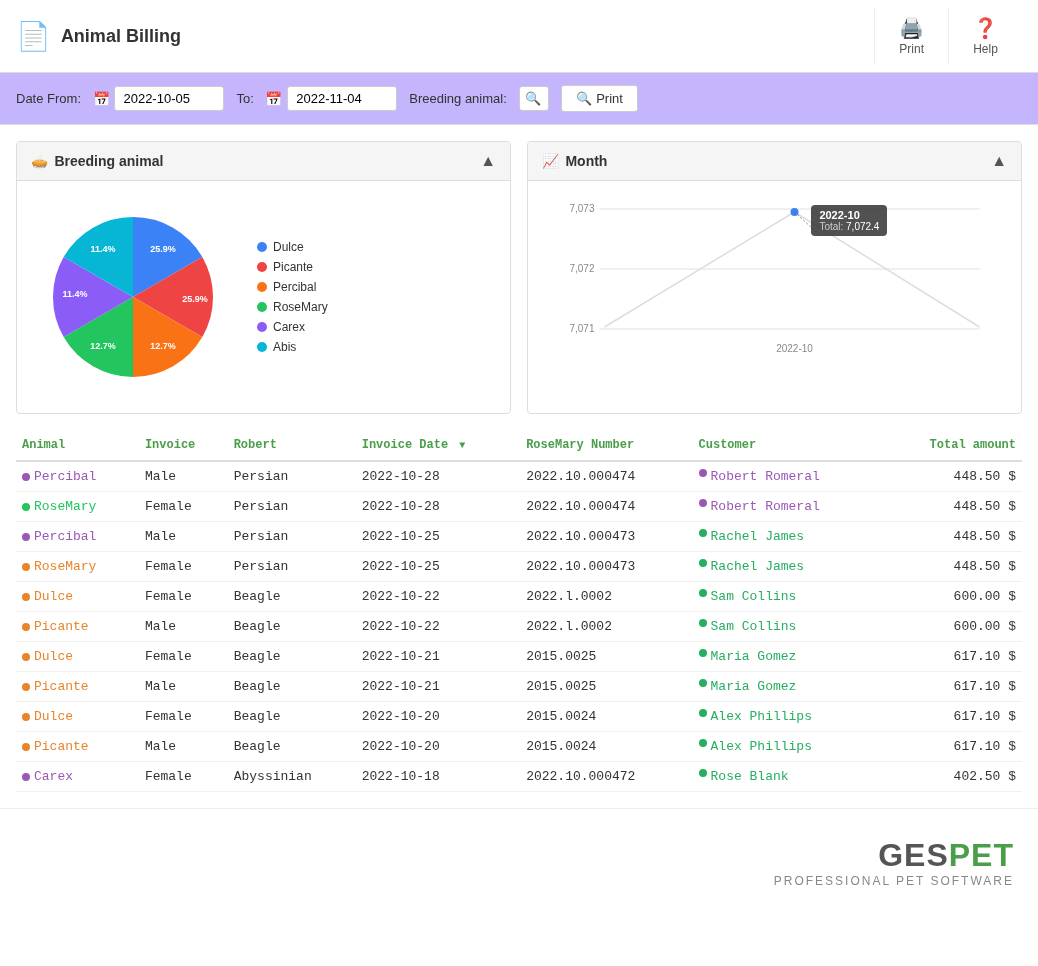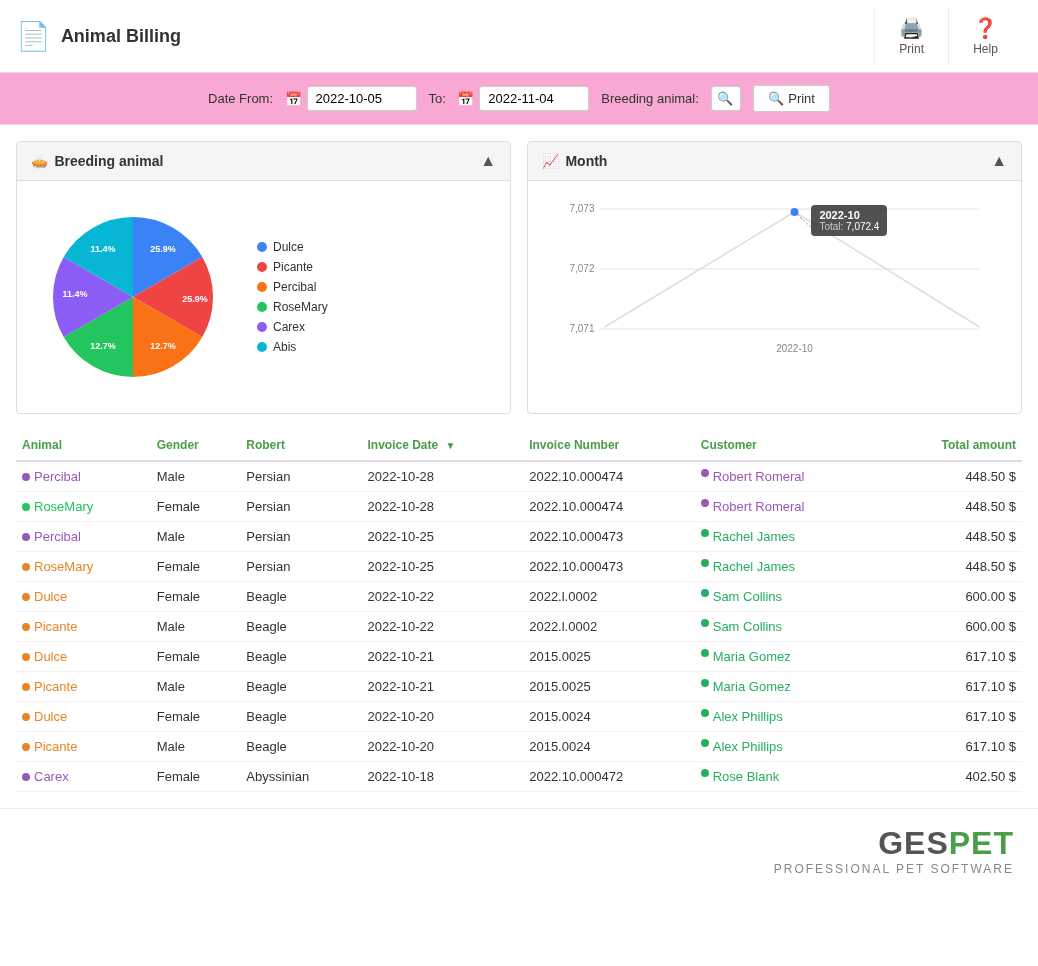--- a/index.html
+++ b/index.html
@@ -8,21 +8,21 @@
     
     .header { display: flex; align-items: center; justify-content: space-between; padding: 8px 16px; border-bottom: 1px solid #ddd; background: #fff; }
     .header-left { display: flex; align-items: center; gap: 10px; }
     .header-icon { font-size: 28px; color: #555; }
     .header-title { font-size: 18px; font-weight: bold; color: #333; }
     .header-actions { display: flex; gap: 0; }
     .header-btn { display: flex; flex-direction: column; align-items: center; padding: 8px 24px; border: none; background: #fff; cursor: pointer; font-size: 12px; color: #555; border-left: 1px solid #eee; }
     .header-btn-icon { font-size: 20px; margin-bottom: 2px; }
 
     
-    .filter-bar { display: flex; align-items: center; gap: 12px; padding: 12px 16px; background: #f9a8d4; border-bottom: 1px solid #ddd; flex-wrap: wrap; justify-content: center; }
+    .filter-bar { display: flex; align-items: center; gap: 12px; padding: 12px 16px; background: #c4b5fd; border-bottom: 1px solid #ddd; flex-wrap: wrap; }
     .filter-label { font-size: 13px; color: #333; font-weight: 500; }
     .date-input-wrapper { display: flex; align-items: center; gap: 4px; }
     .date-icon { color: #666; font-size: 14px; }
     .date-input { border: 1px solid #ccc; padding: 4px 8px; font-size: 13px; border-radius: 3px; width: 110px; }
     .search-box { display: flex; align-items: center; border: 1px solid #ccc; border-radius: 3px; overflow: hidden; }
     .search-box-icon { padding: 4px 6px; color: #888; background: #fff; }
     .search-box input { border: none; outline: none; padding: 4px 8px; font-size: 13px; width: 230px; color: #aaa; }
     .search-btn { display: flex; align-items: center; gap: 4px; padding: 5px 14px; background: #fff; border: 1px solid #ccc; border-radius: 3px; cursor: pointer; font-size: 13px; color: #333; }
 
     
@@ -40,36 +40,36 @@
     .pie-svg { flex-shrink: 0; }
     .legend { display: flex; flex-direction: column; gap: 6px; }
     .legend-item { display: flex; align-items: center; gap: 6px; font-size: 12px; }
     .legend-dot { width: 10px; height: 10px; border-radius: 50%; flex-shrink: 0; }
 
     
     .line-chart-wrapper { position: relative; }
 
     
     .table-section { padding: 0 16px 16px; }
-    table { width: 100%; border-collapse: collapse; }
+    table { width: 100%; border-collapse: collapse; font-family: Liberation Mono, monospace; }
     thead th { color: #4a9e4a; font-size: 12px; font-weight: bold; padding: 8px 6px; text-align: left; border-bottom: 2px solid #ddd; cursor: pointer; }
     thead th.right { text-align: right; }
     tbody tr { border-bottom: 1px solid #f0f0f0; }
     tbody td { padding: 7px 6px; font-size: 13px; }
     tbody td.right { text-align: right; }
     .animal-link { color: #e8852a; text-decoration: none; font-weight: 500; }
     .customer-link { color: #9b59b6; text-decoration: none; }
     .dot-indicator { width: 8px; height: 8px; border-radius: 50%; display: inline-block; margin-right: 4px; }
     .animal-cell { display: flex; align-items: center; }
     .customer-cell { display: flex; align-items: flex-start; }
     .sort-arrow { margin-left: 4px; font-size: 10px; }
 
     
     .footer { display: flex; justify-content: flex-end; padding: 16px 24px; border-top: 1px solid #eee; }
-    .gespet-logo { text-align: right; }
+    .gespet-logo { text-align: right; margin-top: 12px; }
     .gespet-name { font-size: 32px; font-weight: bold; color: #555; letter-spacing: 1px; }
     .gespet-sub { font-size: 12px; color: #888; letter-spacing: 2px; text-transform: uppercase; }
     .gespet-name span { color: #4a9e4a; }
   </style>
 </head>
 <body>
 
 <div class="header">
   <div class="header-left">
     <span class="header-icon">📄</span>
@@ -210,24 +210,24 @@
       </div>
     </div>
   </div>
 </div>
 
 <div class="table-section">
   <table>
     <thead>
       <tr>
         <th>Animal</th>
-        <th>Gender</th>
+        <th>Invoice</th>
         <th>Robert</th>
         <th>Invoice Date <span class="sort-arrow">▼</span></th>
-        <th>Invoice Number</th>
+        <th>RoseMary Number</th>
         <th>Customer</th>
         <th class="right">Total amount</th>
       </tr>
     </thead>
     <tbody id="table-body">
     <tr>
       <td>
         <div class="animal-cell">
           <span class="dot-indicator" style="background:#9b59b6;"></span>
           <a class="animal-link" style="color:#9b59b6;">Percibal</a>

